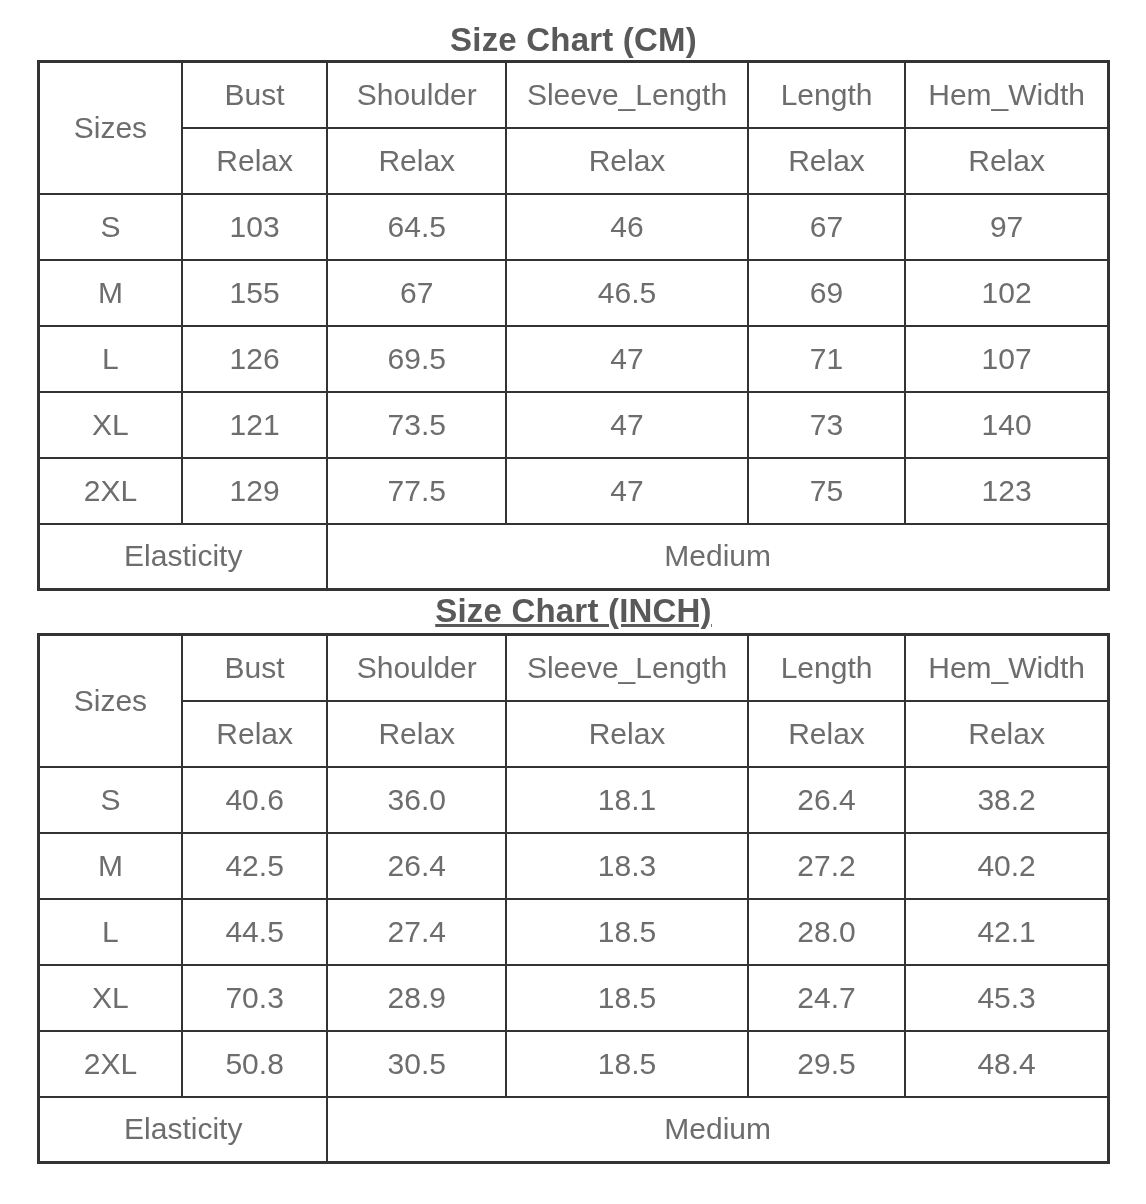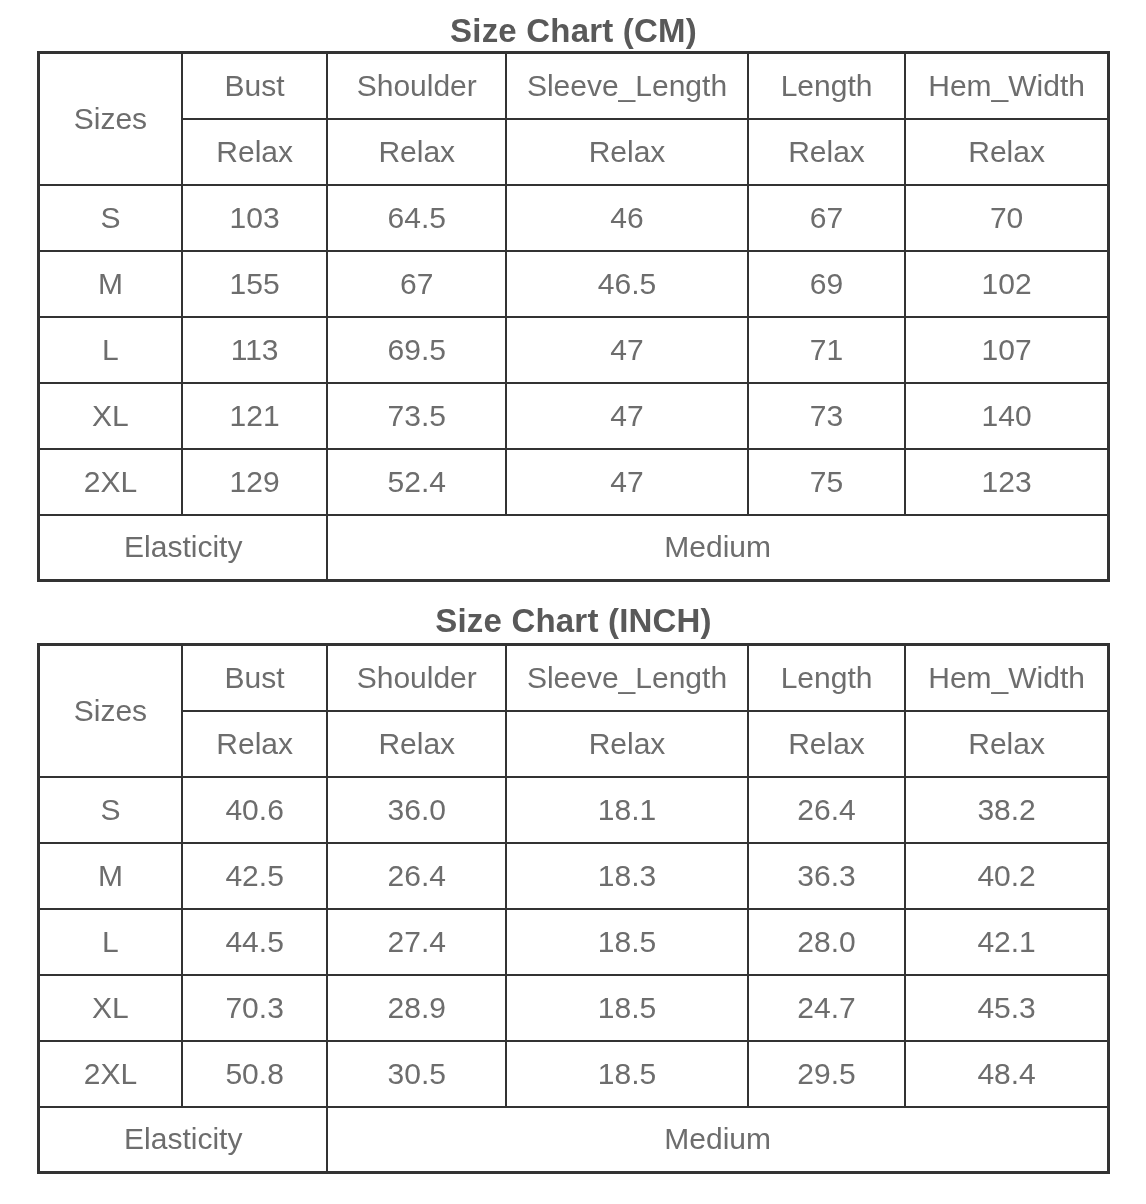--- a/index.html
+++ b/index.html
@@ -4,34 +4,34 @@
 <style>
   * { box-sizing: border-box; }
   html, body { margin: 0; padding: 0; background: #ffffff; }
   body {
     font-family: "Liberation Sans", "DejaVu Sans", sans-serif;
     width: 1146px;
   }
   .page {
     width: 1146px;
     height: 1204px;
-    padding: 12px 36px 0 37px;
+    padding: 21px 36px 0 37px;
     background: #ffffff;
   }
   .chart-title {
     width: 1073px;
     text-align: center;
     font-weight: bold;
     font-size: 33px;
     line-height: 38px;
     color: #595959;
     letter-spacing: 0.2px;
   }
   .title-cm   { margin: 0 0 1px 0; }
-  .title-inch { margin: 20px 0 3px 0; }
+  .title-inch { margin: 1px 0 3px 0; text-decoration: underline; }
   table.size-table {
     width: 1073px;
     table-layout: fixed;
     border-collapse: collapse;
     border: 3px solid #333333;
     background: #ffffff;
   }
   table.size-table td {
     border: 2px solid #333333;
     height: 66px;
@@ -82,50 +82,50 @@
         <td>Relax</td>
         <td>Relax</td>
         <td>Relax</td>
       </tr>
       <tr>
         <td>S</td>
         <td>103</td>
         <td>64.5</td>
         <td>46</td>
         <td>67</td>
-        <td>70</td>
+        <td>97</td>
       </tr>
       <tr>
         <td>M</td>
         <td>155</td>
         <td>67</td>
         <td>46.5</td>
         <td>69</td>
         <td>102</td>
       </tr>
       <tr>
         <td>L</td>
-        <td>113</td>
+        <td>126</td>
         <td>69.5</td>
         <td>47</td>
         <td>71</td>
         <td>107</td>
       </tr>
       <tr>
         <td>XL</td>
         <td>121</td>
         <td>73.5</td>
         <td>47</td>
         <td>73</td>
         <td>140</td>
       </tr>
       <tr>
         <td>2XL</td>
         <td>129</td>
-        <td>52.4</td>
+        <td>77.5</td>
         <td>47</td>
         <td>75</td>
         <td>123</td>
       </tr>
       <tr>
         <td colspan="2">Elasticity</td>
         <td colspan="4">Medium</td>
       </tr>
     </tbody>
   </table>
@@ -163,21 +163,21 @@
         <td>36.0</td>
         <td>18.1</td>
         <td>26.4</td>
         <td>38.2</td>
       </tr>
       <tr>
         <td>M</td>
         <td>42.5</td>
         <td>26.4</td>
         <td>18.3</td>
-        <td>36.3</td>
+        <td>27.2</td>
         <td>40.2</td>
       </tr>
       <tr>
         <td>L</td>
         <td>44.5</td>
         <td>27.4</td>
         <td>18.5</td>
         <td>28.0</td>
         <td>42.1</td>
       </tr>

